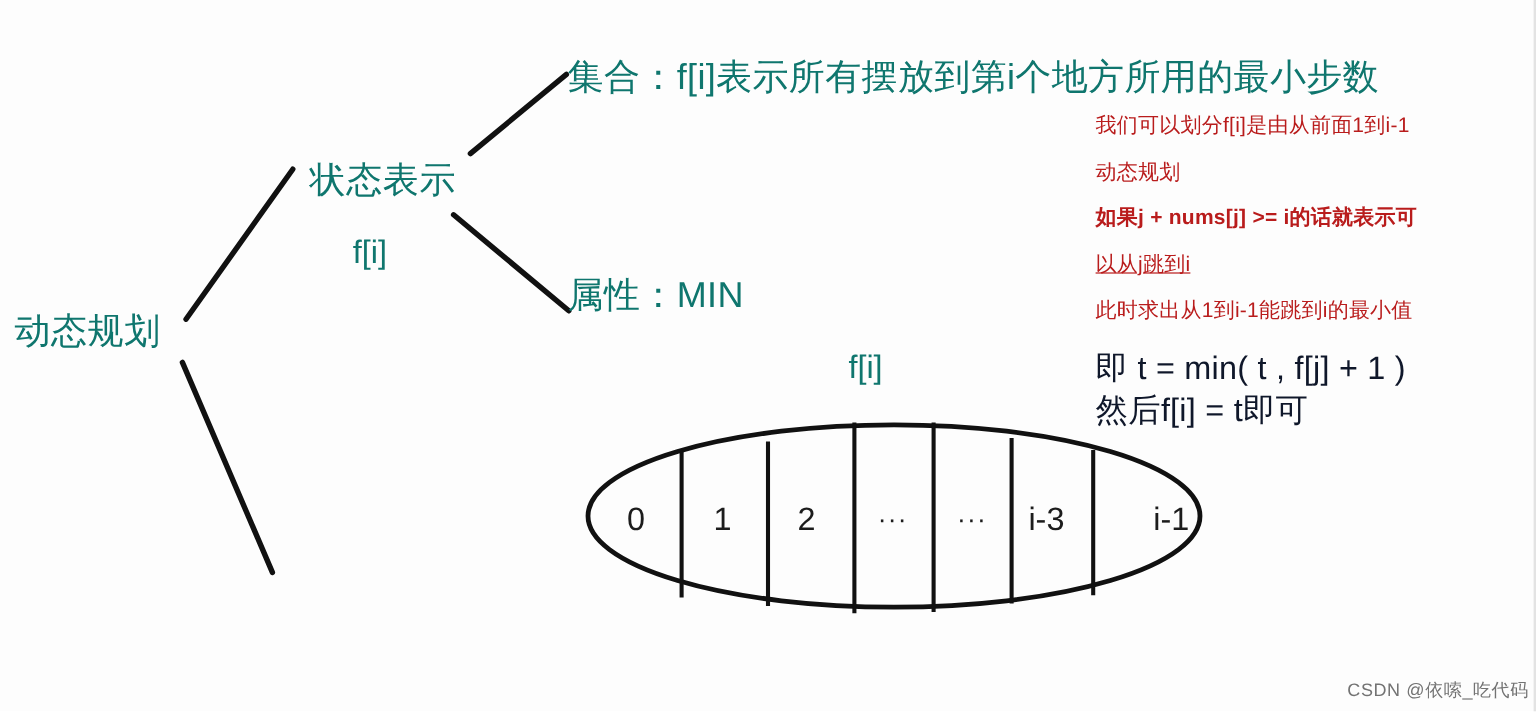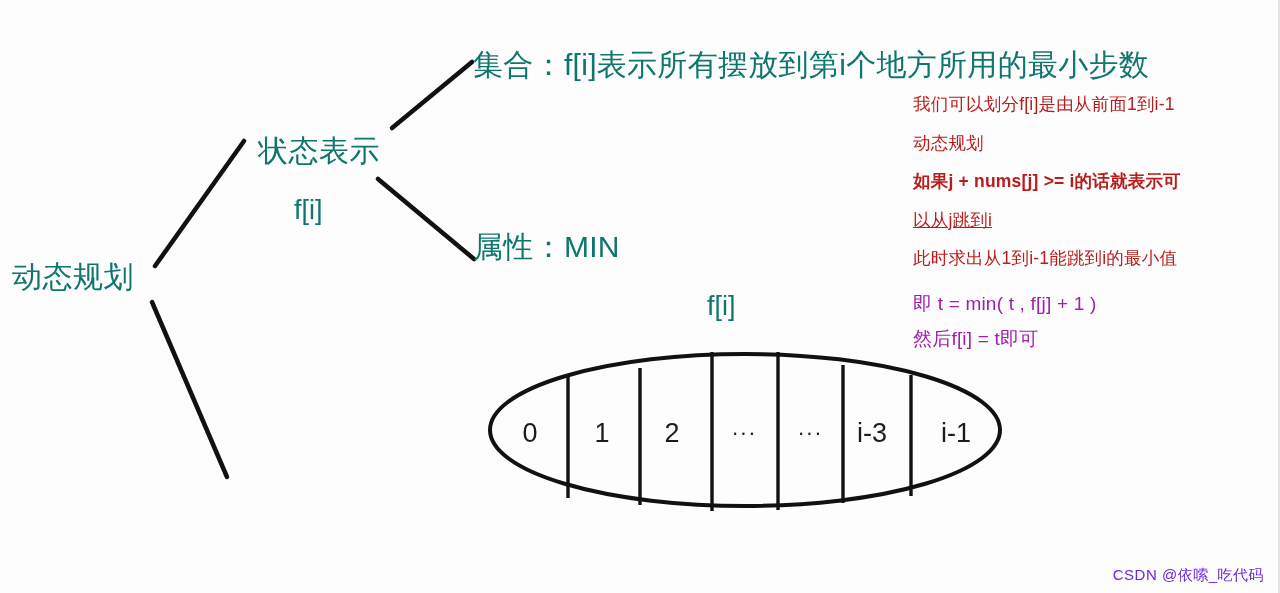--- a/index.html
+++ b/index.html
@@ -50,23 +50,23 @@
     font-size: 30px;
     letter-spacing: 0.3px;
   }
   
   .note-small {
     font-size: 17.5px;
     letter-spacing: 0.2px;
     color: #b91c1c;
   }
   .note-big {
-    font-size: 19px;
+    font-size: 27px;
     letter-spacing: 0.2px;
-    color: #a21caf;
+    color: #0f172a;
   }
   
   .cell-label {
     position: absolute;
     font-size: 27px;
     color: #1c1c1c;
     text-align: center;
     line-height: 1;
     white-space: nowrap;
     transform: translate(-50%, -50%);
@@ -74,24 +74,24 @@
   .cell-label.dots {
     font-size: 22px;
     letter-spacing: 1px;
   }
   .fi-above {
     font-size: 27px;
   }
   
   #watermark {
     position: absolute;
-    right: 14px;
+    right: 4px;
     bottom: 8px;
     font-size: 15px;
-    color: #6d28d9;
+    color: #737373;
     letter-spacing: 0.5px;
     white-space: nowrap;
   }
 </style>
 </head>
 <body>
 
 <div id="canvas">
 
   <svg id="diagram-svg" viewBox="0 0 1280 593">
@@ -138,17 +138,17 @@
 
   <div class="lbl fi-above" style="left:707px; top:293px;">f[i]</div>
 
   <div id="cell-label-group">
       <div class="cell-label" style="left: 530px; top: 433px;">0</div>
       <div class="cell-label" style="left: 602px; top: 433px;">1</div>
       <div class="cell-label" style="left: 672px; top: 433px;">2</div>
       <div class="cell-label dots" style="left: 744px; top: 433px;">···</div>
       <div class="cell-label dots" style="left: 810px; top: 433px;">···</div>
       <div class="cell-label" style="left: 872px; top: 433px;">i-3</div>
-      <div class="cell-label" style="left: 956px; top: 433px;">i-1</div>
+      <div class="cell-label" style="left: 976px; top: 433px;">i-1</div>
     </div>
 
   <div id="watermark">CSDN @依嗦_吃代码</div>
 </div>
 
 </body></html>

